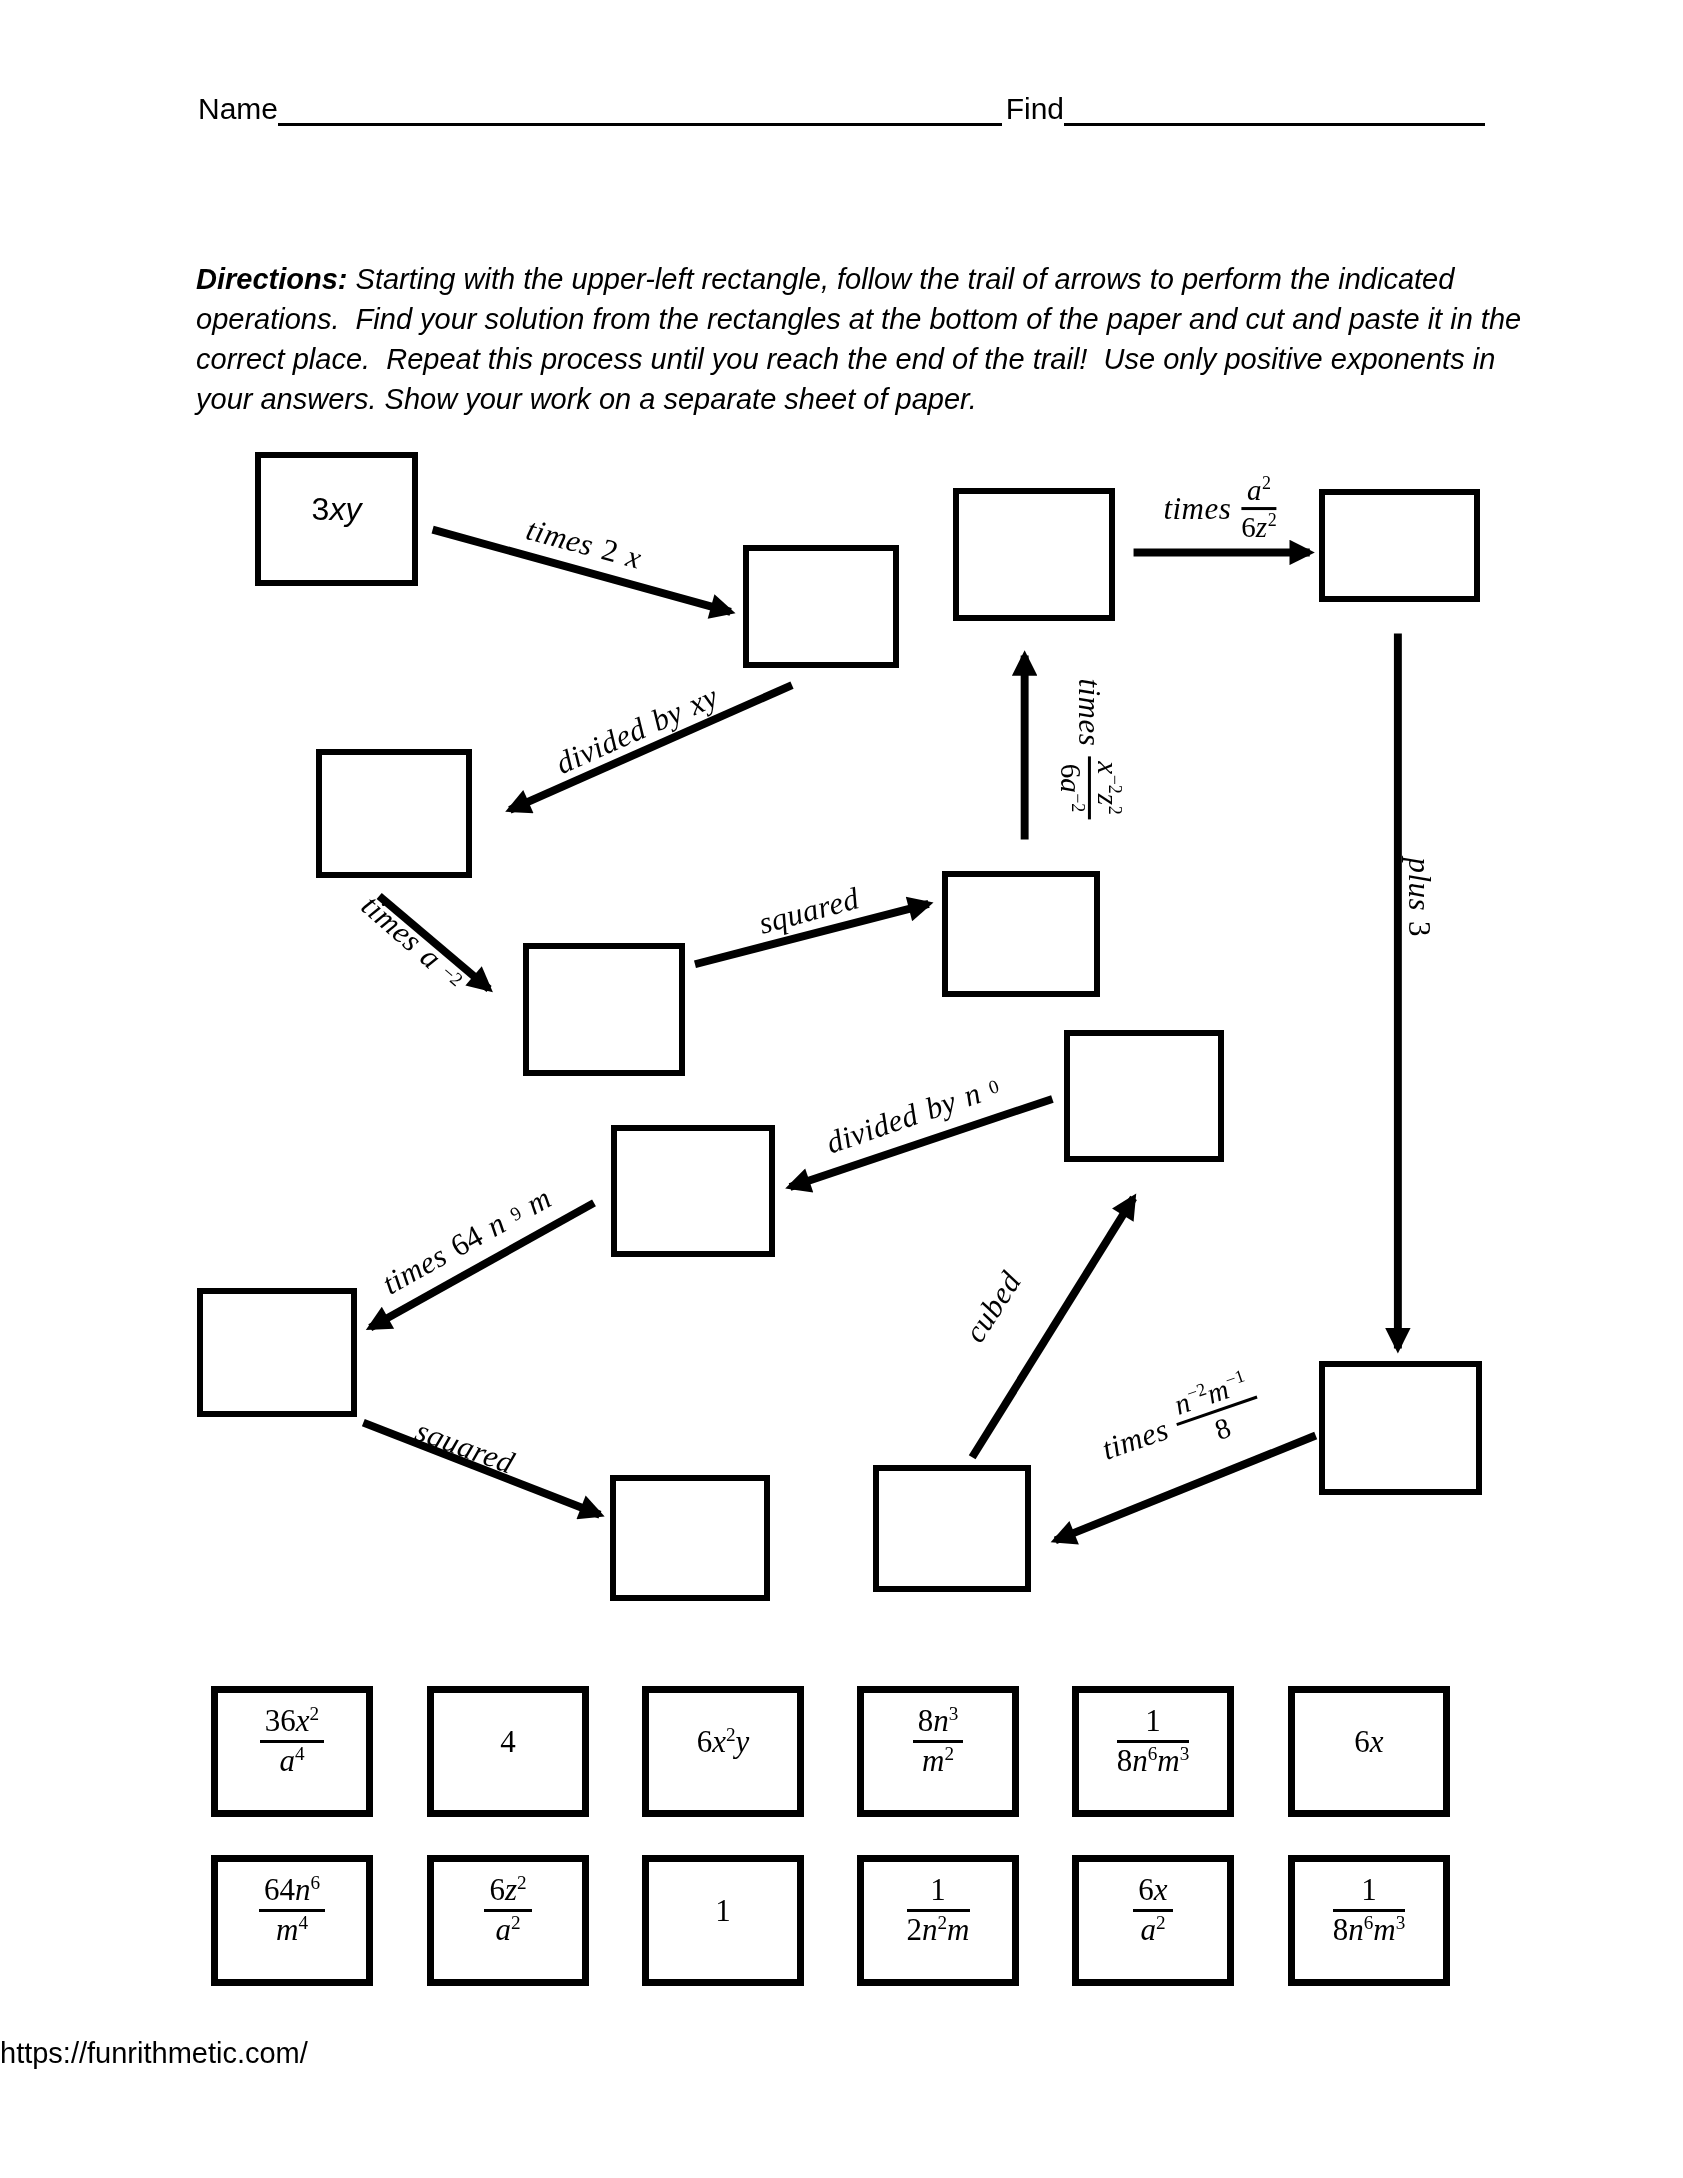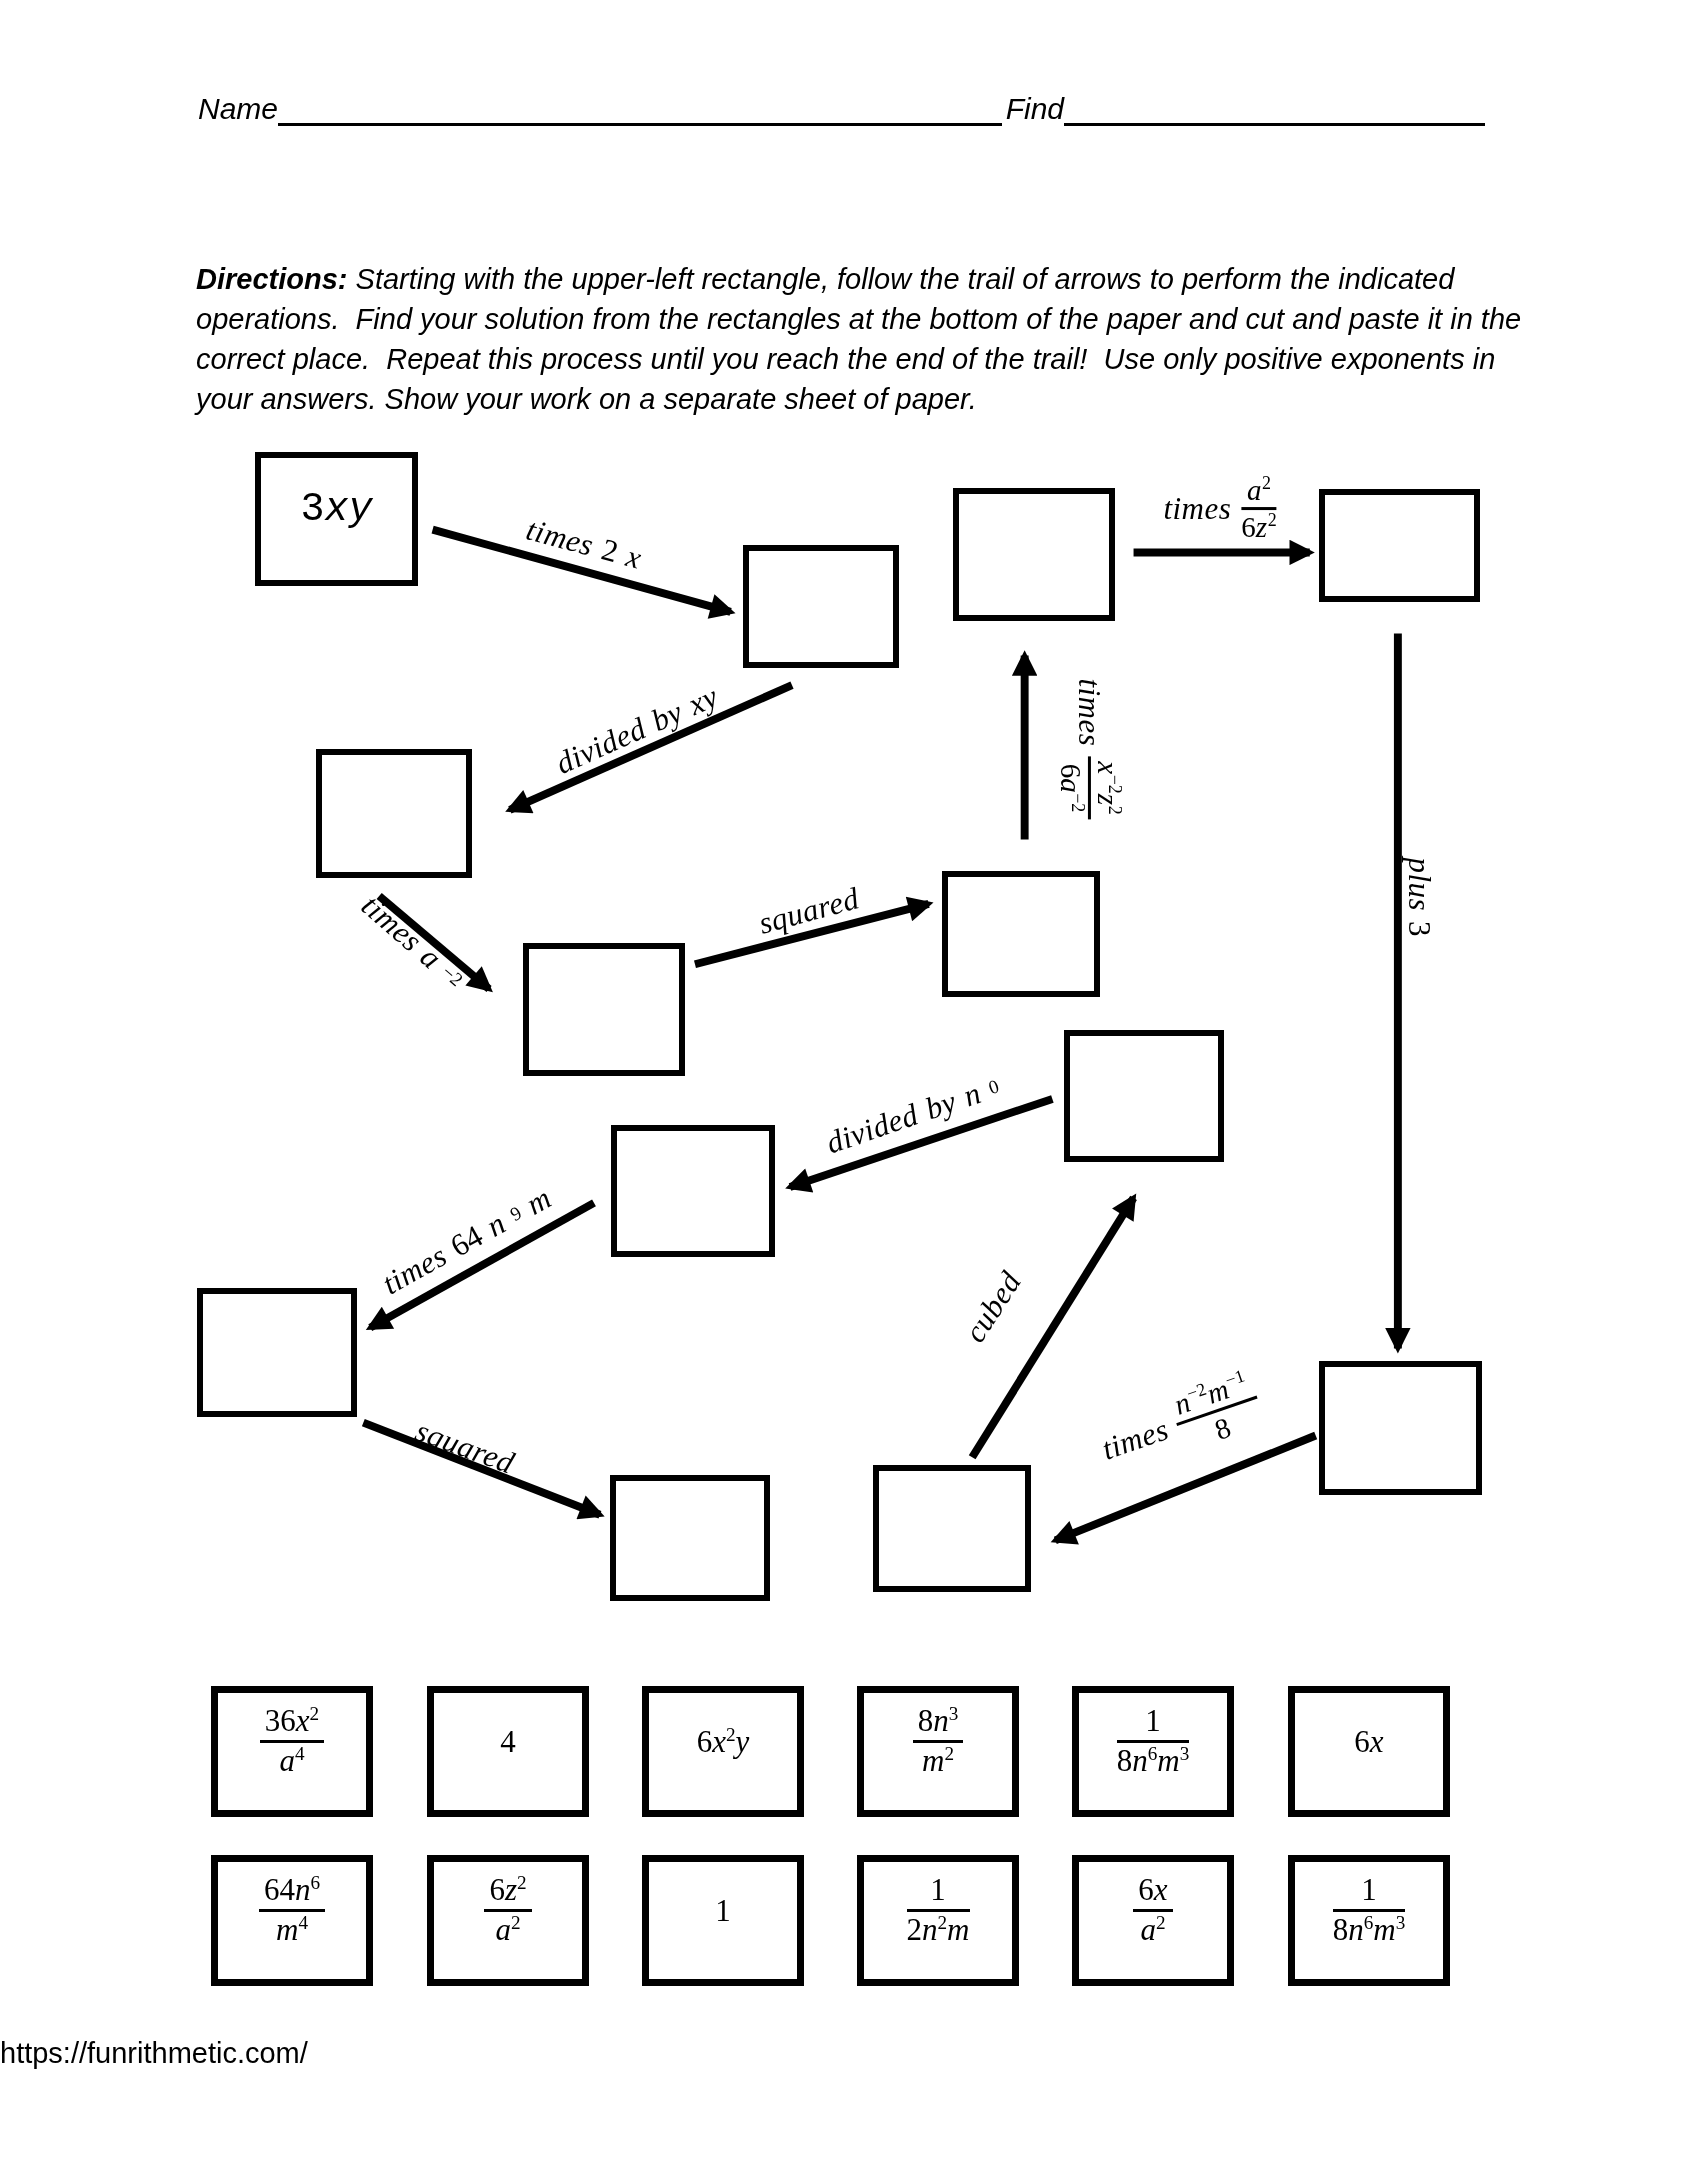--- a/index.html
+++ b/index.html
@@ -10,42 +10,42 @@
     font-family:"Liberation Sans",sans-serif;
     color:#000;
     overflow:hidden;
   }
   
   .name-date-row{
     position:absolute;left:198px;top:89px;width:1287px;
     display:flex;align-items:flex-end;
     font-size:30px;line-height:34px;
   }
-  .nd-label{white-space:pre;font-style:italic;}
+  .nd-label{white-space:pre;}
   .nd-line{border-bottom:3px solid #000;height:34px;}
   .nd-line-name{flex:1 1 auto;margin-right:4px;}
   .nd-line-date{width:421px;}
   .title{
     position:absolute;left:0;top:191px;width:1683px;margin:0;
     text-align:center;font-size:39px;font-weight:bold;letter-spacing:0.5px;
   }
   .directions{
     position:absolute;left:196px;top:259px;width:1339px;margin:0;
     font-size:29px;line-height:40px;white-space:pre-wrap;font-style:italic;
   }
   .directions b{font-weight:bold;}
   
   #arrow-layer{position:absolute;left:0;top:0;}
   .trail-box{
     position:absolute;border:6px solid #000;background:#fff;box-sizing:border-box;
     display:flex;align-items:center;justify-content:center;
   }
   .trail-box .bx-content{
     position:relative;top:-10px;
-    font-family:Liberation Mono, monospace;font-size:40px;
+    font-family:Liberation Sans, sans-serif;font-size:32px;
   }
   .op-label{
     position:absolute;white-space:nowrap;
     font-family:"Liberation Serif","DejaVu Serif",serif;
     font-size:31px;color:#000;
     display:flex;align-items:center;gap:10px;
   }
   .op-label i{letter-spacing:0.5px;}
   sup{font-size:62%;line-height:0;vertical-align:super;}
   .frac{display:inline-block;text-align:center;vertical-align:middle;line-height:1.05;}

